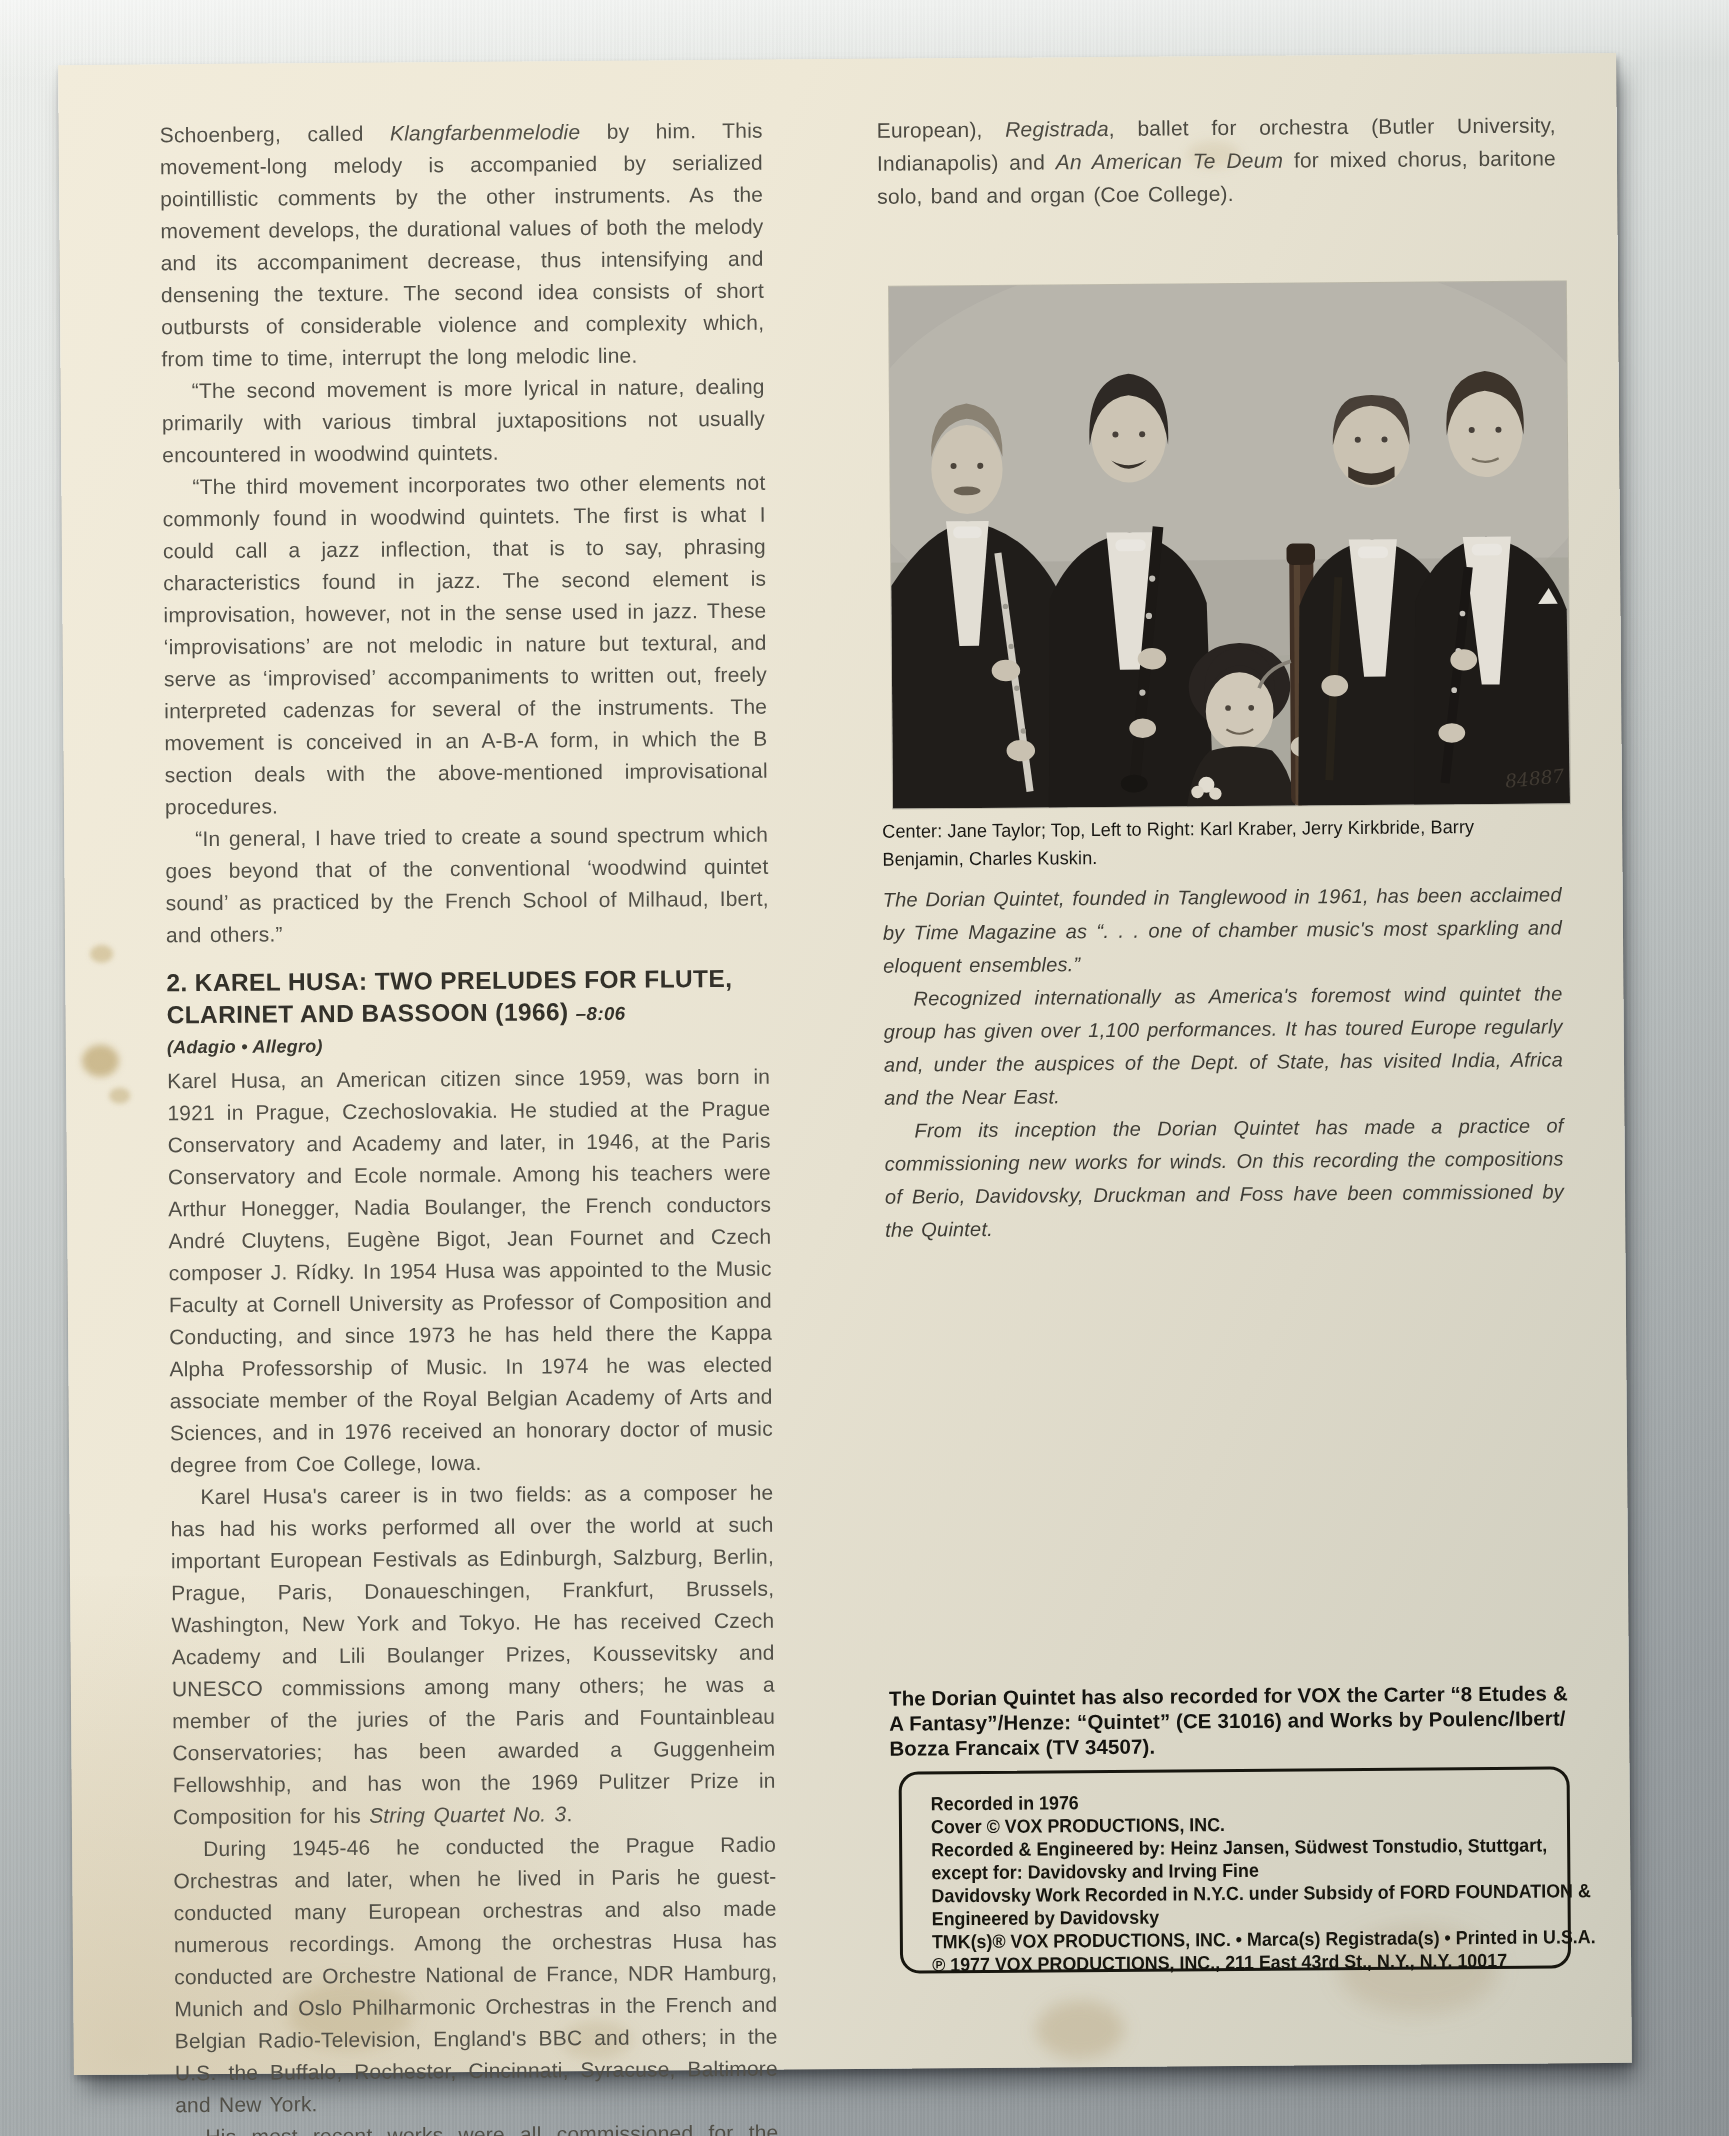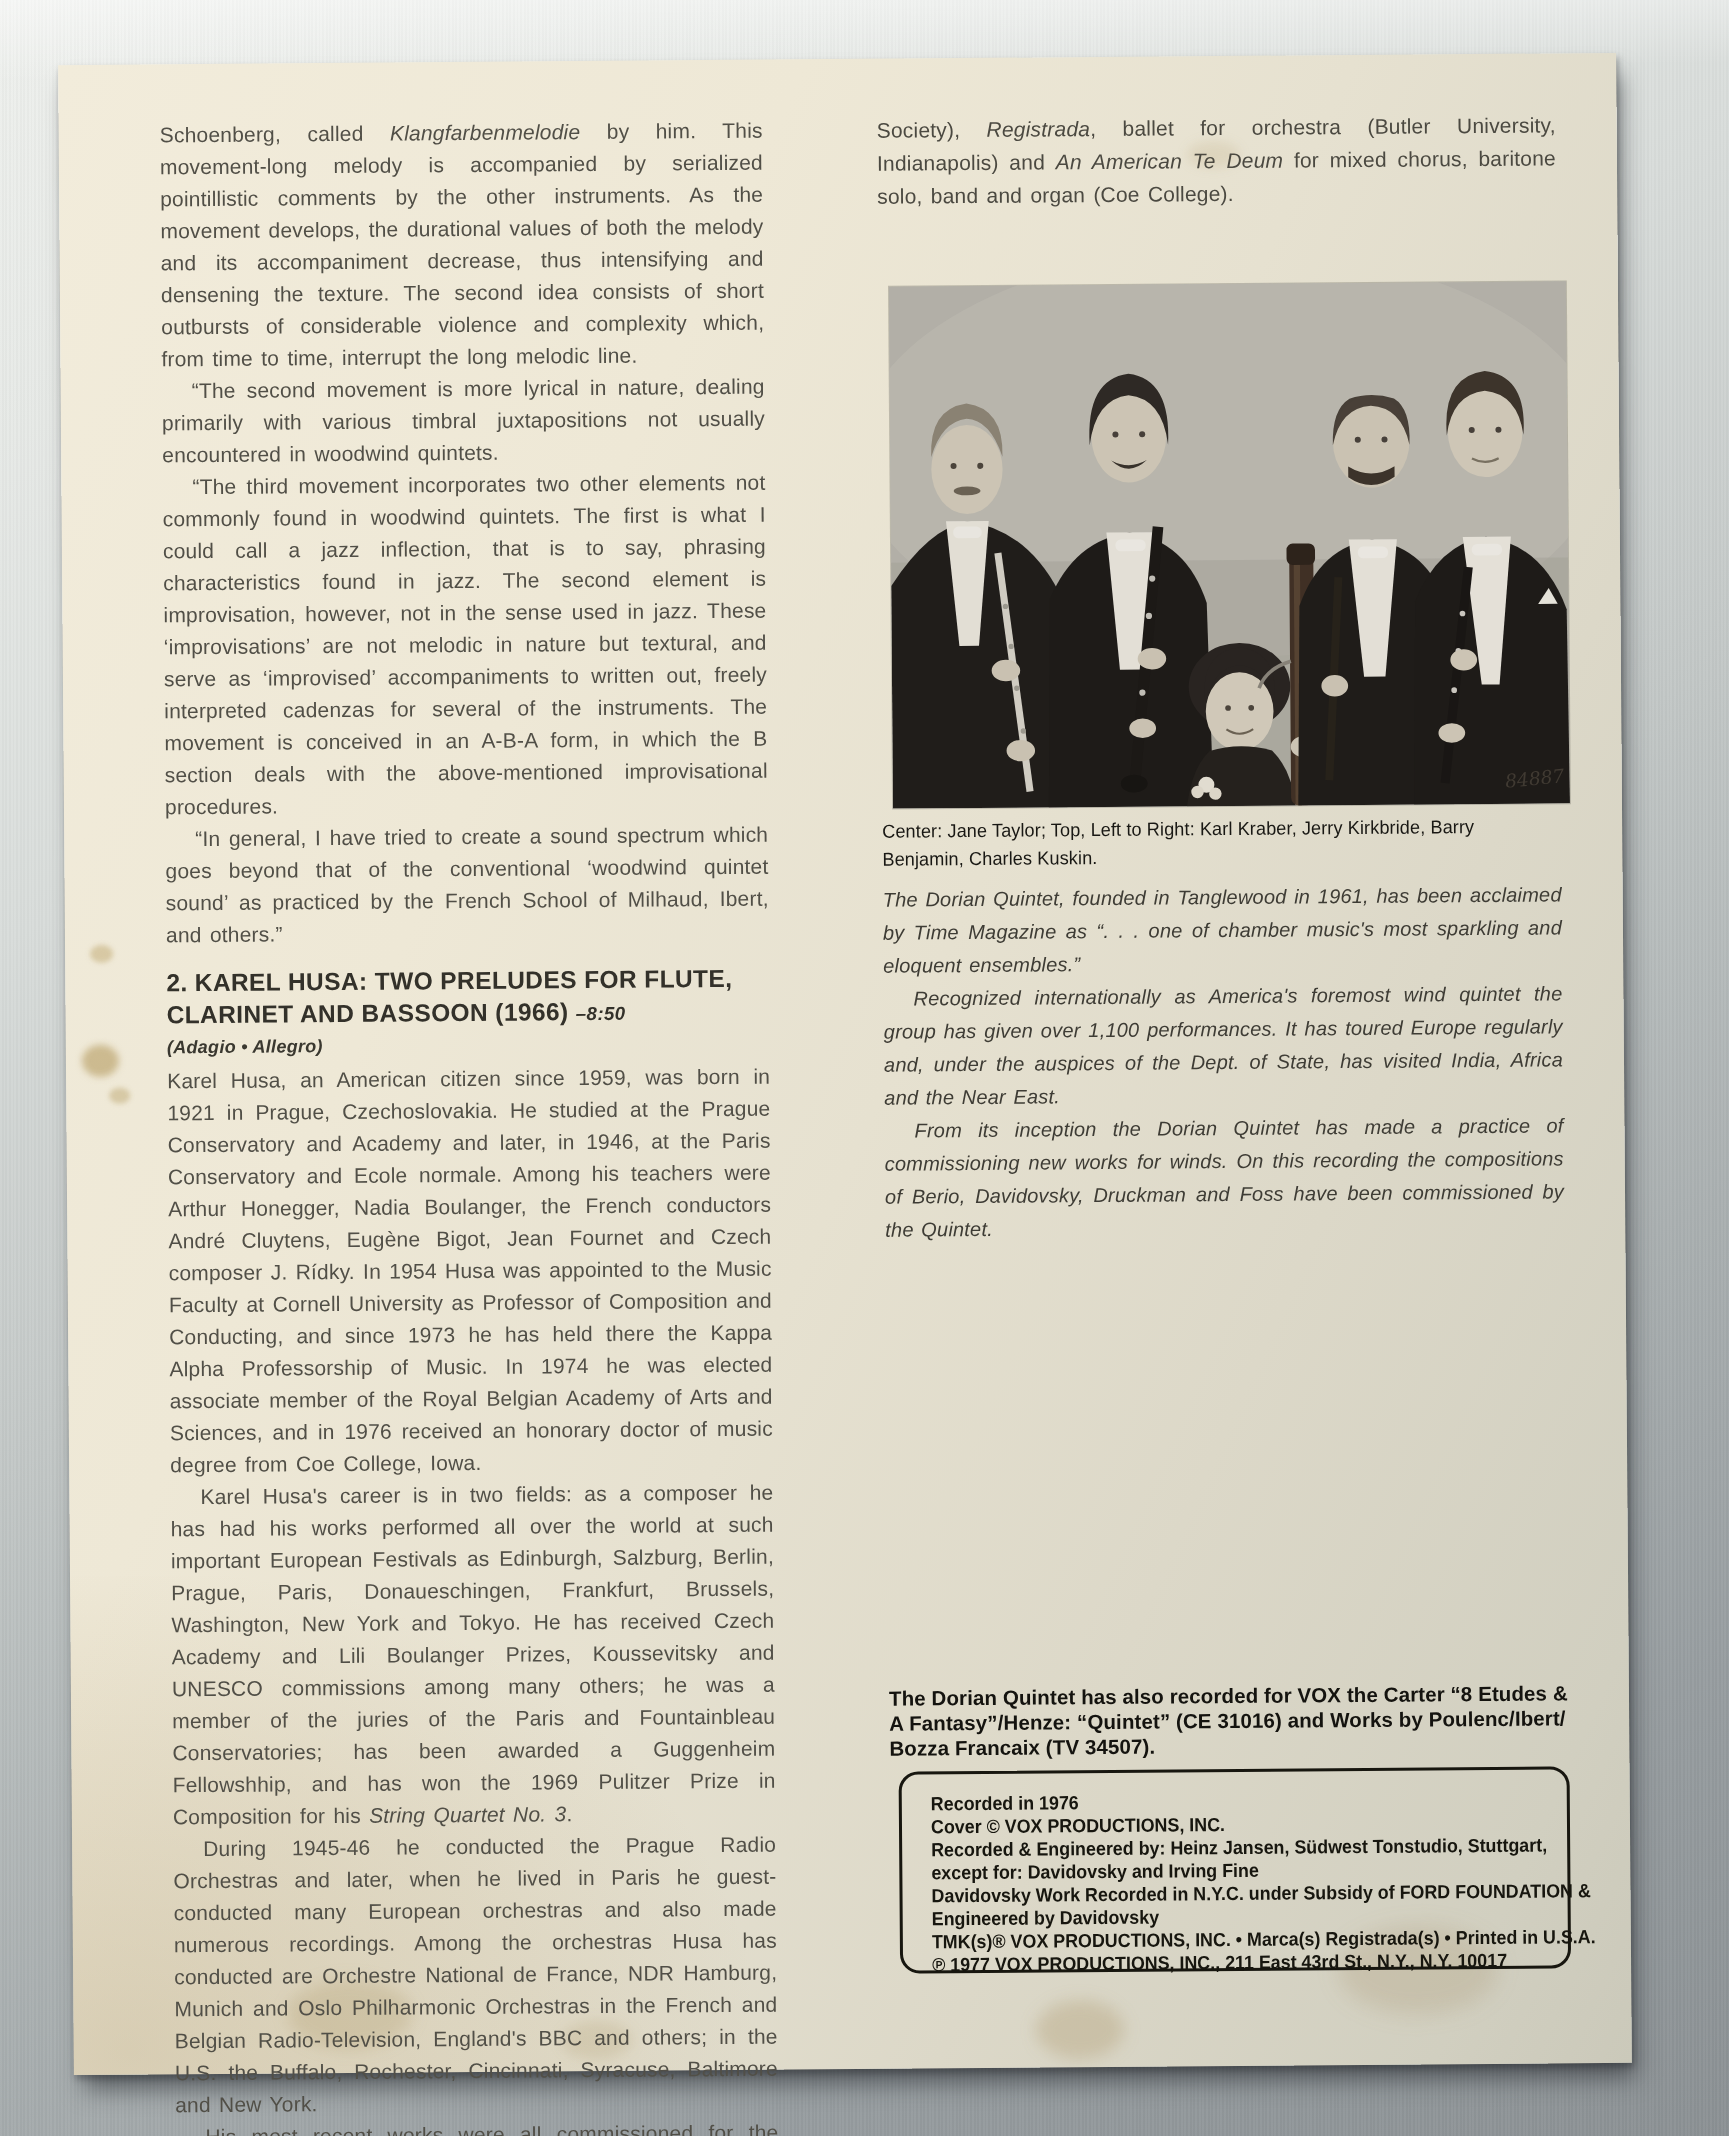--- a/index.html
+++ b/index.html
@@ -84,31 +84,31 @@
   <div class="stain s8"></div>
 
   <div class="col-left">
     <p><span>Schoenberg, called </span><span class="em">Klangfarbenmelodie</span><span> by him. This movement-long melody is accompanied by serialized pointillistic comments by the other instruments. As the movement develops, the durational values of both the melody and its accompaniment decrease, thus intensifying and densening the texture. The second idea consists of short outbursts of considerable violence and complexity which, from time to time, interrupt the long melodic line.</span></p>
     <p class="indent">“The second movement is more lyrical in nature, dealing primarily with various timbral juxtapositions not usually encountered in woodwind quintets.</p>
     <p class="indent">“The third movement incorporates two other elements not commonly found in woodwind quintets. The first is what I could call a jazz inflection, that is to say, phrasing characteristics found in jazz. The second element is improvisation, however, not in the sense used in jazz. These ‘improvisations’ are not melodic in nature but textural, and serve as ‘improvised’ accompaniments to written out, freely interpreted cadenzas for several of the instruments. The movement is conceived in an A-B-A form, in which the B section deals with the above-mentioned improvisational procedures.</p>
     <p class="indent">“In general, I have tried to create a sound spectrum which goes beyond that of the conventional ‘woodwind quintet sound’ as practiced by the French School of Milhaud, Ibert, and others.”</p>
     <h2 class="track-heading">
       <span>2. KAREL HUSA: TWO PRELUDES FOR FLUTE,</span><br>
       <span>CLARINET AND BASSOON (1966)</span>
-      <span class="duration">–8:50</span>
+      <span class="duration">–8:06</span>
     </h2>
     <div class="tempo">(Adagio • Allegro)</div>
     <p>Karel Husa, an American citizen since 1959, was born in 1921 in Prague, Czechoslovakia. He studied at the Prague Conservatory and Academy and later, in 1946, at the Paris Conservatory and Ecole normale. Among his teachers were Arthur Honegger, Nadia Boulanger, the French conductors André Cluytens, Eugène Bigot, Jean Fournet and Czech composer J. Rídky. In 1954 Husa was appointed to the Music Faculty at Cornell University as Professor of Composition and Conducting, and since 1973 he has held there the Kappa Alpha Professorship of Music. In 1974 he was elected associate member of the Royal Belgian Academy of Arts and Sciences, and in 1976 received an honorary doctor of music degree from Coe College, Iowa.</p>
     <p class="indent"><span>Karel Husa's career is in two fields: as a composer he has had his works performed all over the world at such important European Festivals as Edinburgh, Salzburg, Berlin, Prague, Paris, Donaueschingen, Frankfurt, Brussels, Washington, New York and Tokyo. He has received Czech Academy and Lili Boulanger Prizes, Koussevitsky and UNESCO commissions among many others; he was a member of the juries of the Paris and Fountainbleau Conservatories; has been awarded a Guggenheim Fellowshhip, and has won the 1969 Pulitzer Prize in Composition for his </span><span class="em">String Quartet No. 3</span><span>.</span></p>
     <p class="indent">During 1945-46 he conducted the Prague Radio Orchestras and later, when he lived in Paris he guest-conducted many European orchestras and also made numerous recordings. Among the orchestras Husa has conducted are Orchestre National de France, NDR Hamburg, Munich and Oslo Philharmonic Orchestras in the French and Belgian Radio-Television, England's BBC and others; in the U.S. the Buffalo, Rochester, Cincinnati, Syracuse, Baltimore and New York.</p>
     <p class="indent"><span>His most recent works were all commissioned for the Bicentennial: </span><span class="em">Sonata for Piano No. 2</span><span> (Washington Performing Arts</span></p>
   </div>
 
   <div class="rc-intro">
-    <p><span>Society), </span><span class="em">Registrada</span><span>, ballet for orchestra (Butler University, Indianapolis) and </span><span class="em">An American Te Deum</span><span> for mixed chorus, baritone solo, band and organ (Coe College).</span></p>
+    <p><span>European), </span><span class="em">Registrada</span><span>, ballet for orchestra (Butler University, Indianapolis) and </span><span class="em">An American Te Deum</span><span> for mixed chorus, baritone solo, band and organ (Coe College).</span></p>
   </div>
 
   <figure class="photo">
     <svg viewBox="0 0 760 586" preserveAspectRatio="none">
       <rect width="760" height="586" fill="#b7b5ad"></rect>
       <ellipse cx="380" cy="190" rx="420" ry="230" fill="#c3c1b9" opacity="0.5"></ellipse>
       <rect y="310" width="760" height="276" fill="#a7a59d" opacity="0.55"></rect>
 
       <g>
         <path d="M 0 586 L 0 336 Q 42 272 86 264 Q 152 274 188 344 L 196 586 Z" fill="#1d1b19"></path>

